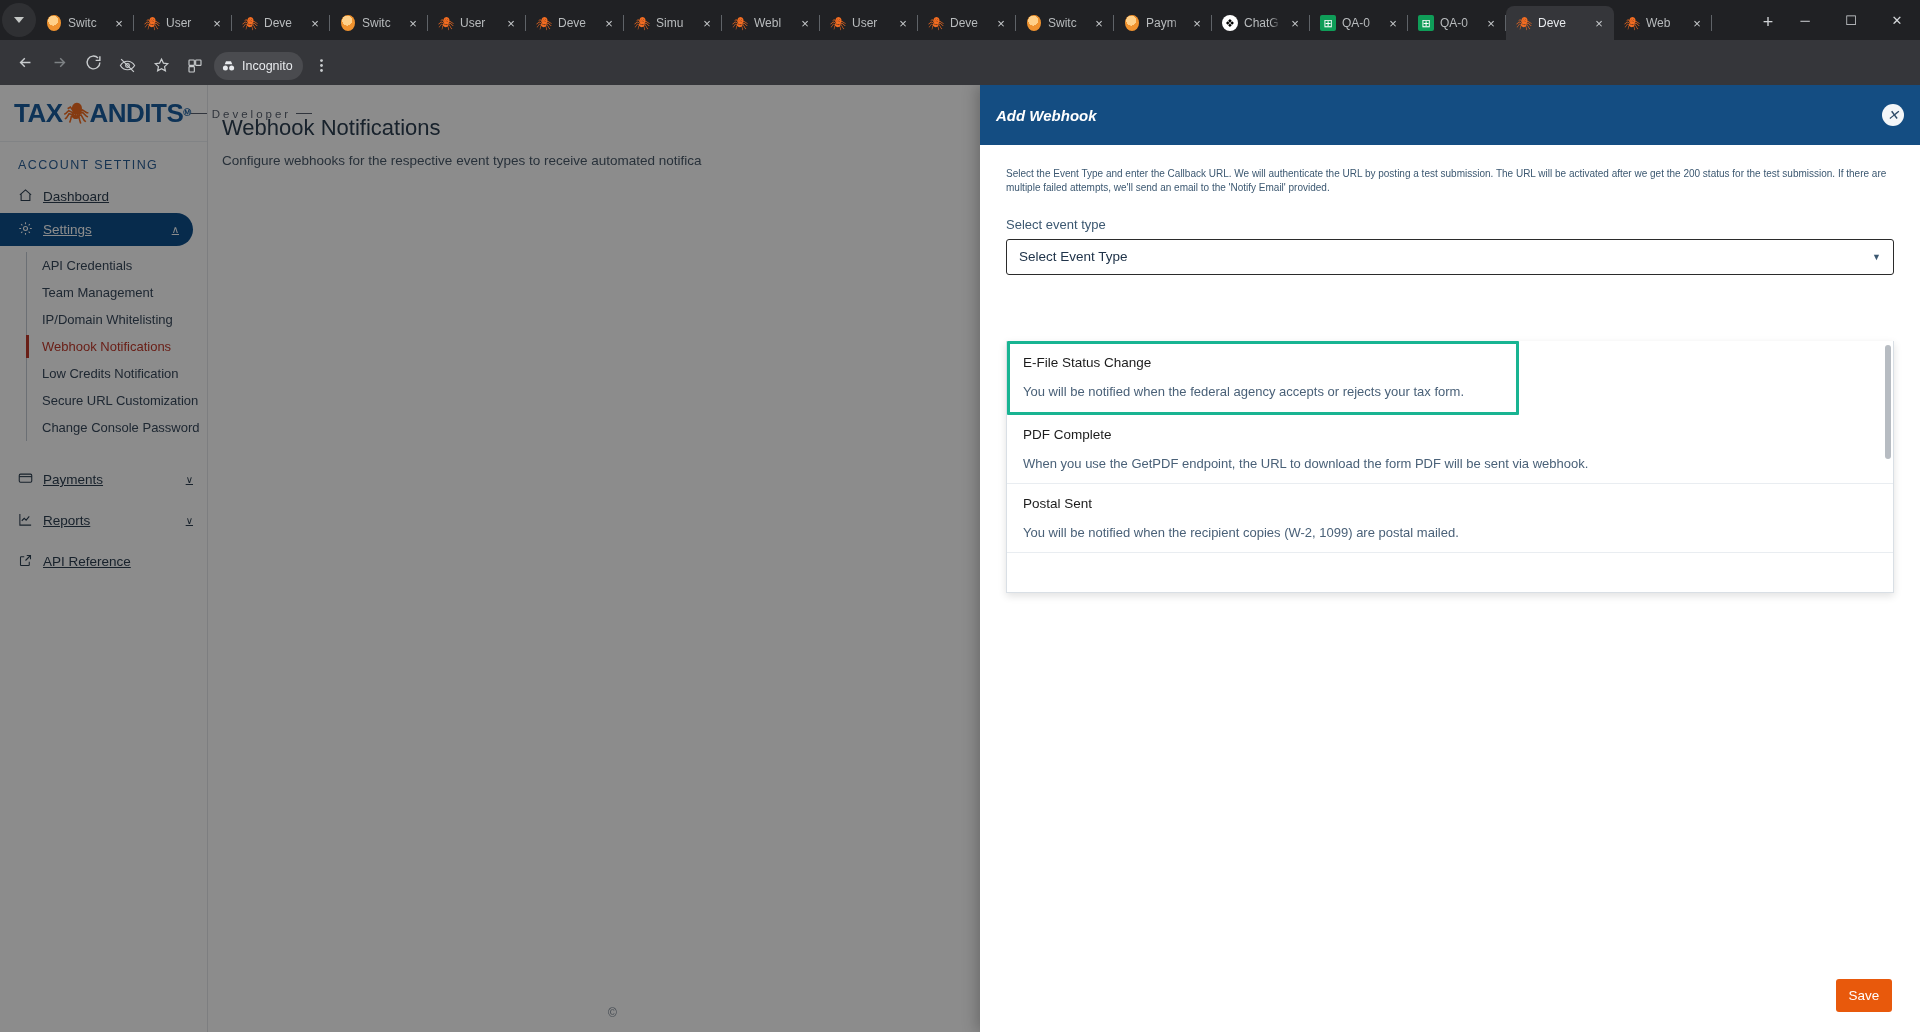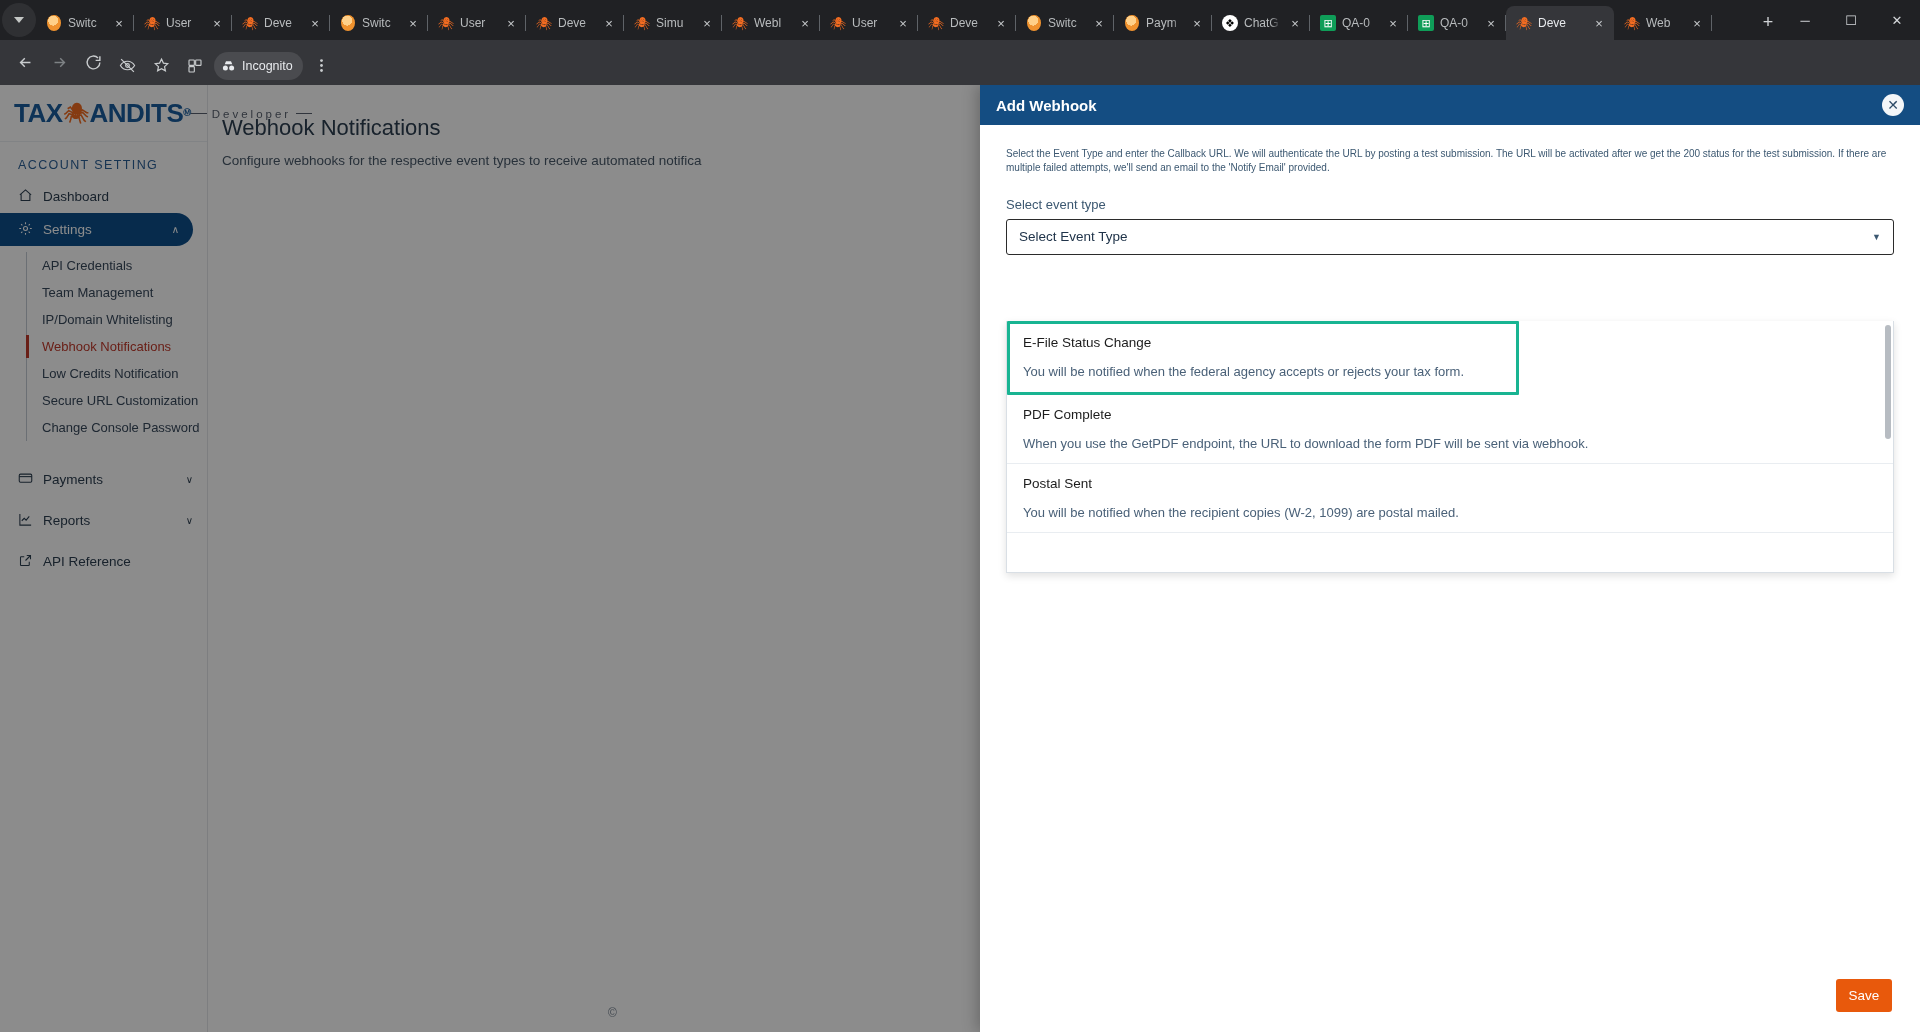--- a/index.html
+++ b/index.html
@@ -91,21 +91,21 @@
   .logo-owl { color: #f36c21; font-size: 20px; margin: 0 1px; }
   .logo-tm { font-size: 8px; vertical-align: super; color: #1b5e9e; }
   .logo-sub { display: flex; align-items: center; gap: 5px; margin-top: 1px; }
   .logo-sub .bar { width: 16px; height: 1.5px; background: #5a6270; }
   .logo-sub .txt { font-size: 11.5px; letter-spacing: 3px; color: #5a6270; }
 
   .acct-title { padding: 16px 0 8px 18px; font-size: 12.5px; letter-spacing: 1.4px;
                 color: #2b5f96; font-weight: normal; }
   .nav-item {
     display: flex; align-items: center; gap: 10px; height: 33px;
-    padding: 0 14px 0 18px; font-size: 13.5px; color: #2c3e50;
+    padding: 0 14px 0 18px; font-size: 13.5px; color: #2c3e50; text-decoration: underline;
   }
   .nav-item.active {
     background: #0d4f8b; color: #fff; border-radius: 0 18px 18px 0;
     margin-right: 14px; font-weight: 500;
   }
   .nav-item .chev { margin-left: auto; font-size: 10px; }
   .subnav { margin: 6px 0 6px 26px; border-left: 1.5px solid #c3cad3; padding-left: 0; }
   .subnav-item {
     font-size: 13px; color: #38495c; padding: 6px 0 6px 15px; position: relative;
   }
@@ -125,22 +125,22 @@
     position: absolute; inset: 0; background: rgba(0,0,0,0.45);
   }
 
   
   .panel {
     position: absolute; right: 0; top: 0; width: 940px; height: 947px;
     background: #fff; display: flex; flex-direction: column;
     box-shadow: -3px 0 14px rgba(0,0,0,.25);
   }
   .panel-head {
-    height: 40px; background: #144d82; display: flex; align-items: center;
-    padding: 0 16px; flex: none;
+    height: 60px; background: #144d82; display: flex; align-items: center;
+    padding: 0 16px; flex: none; font-style: italic;
   }
   .panel-head .title { color: #fff; font-size: 15px; font-weight: 600; }
   .panel-close {
     margin-left: auto; width: 22px; height: 22px; border-radius: 50%;
     background: #f4f6f8; color: #2d4a66; display: flex; align-items: center;
     justify-content: center; font-size: 14px; line-height: 1;
   }
   .panel-body { flex: 1; padding: 22px 26px 0 26px; position: relative; overflow: hidden; }
   .panel-desc { font-size: 10px; line-height: 1.38; color: #3c5871; max-width: 890px; }
   .field-label { margin-top: 22px; font-size: 13px; color: #3c5871; }

